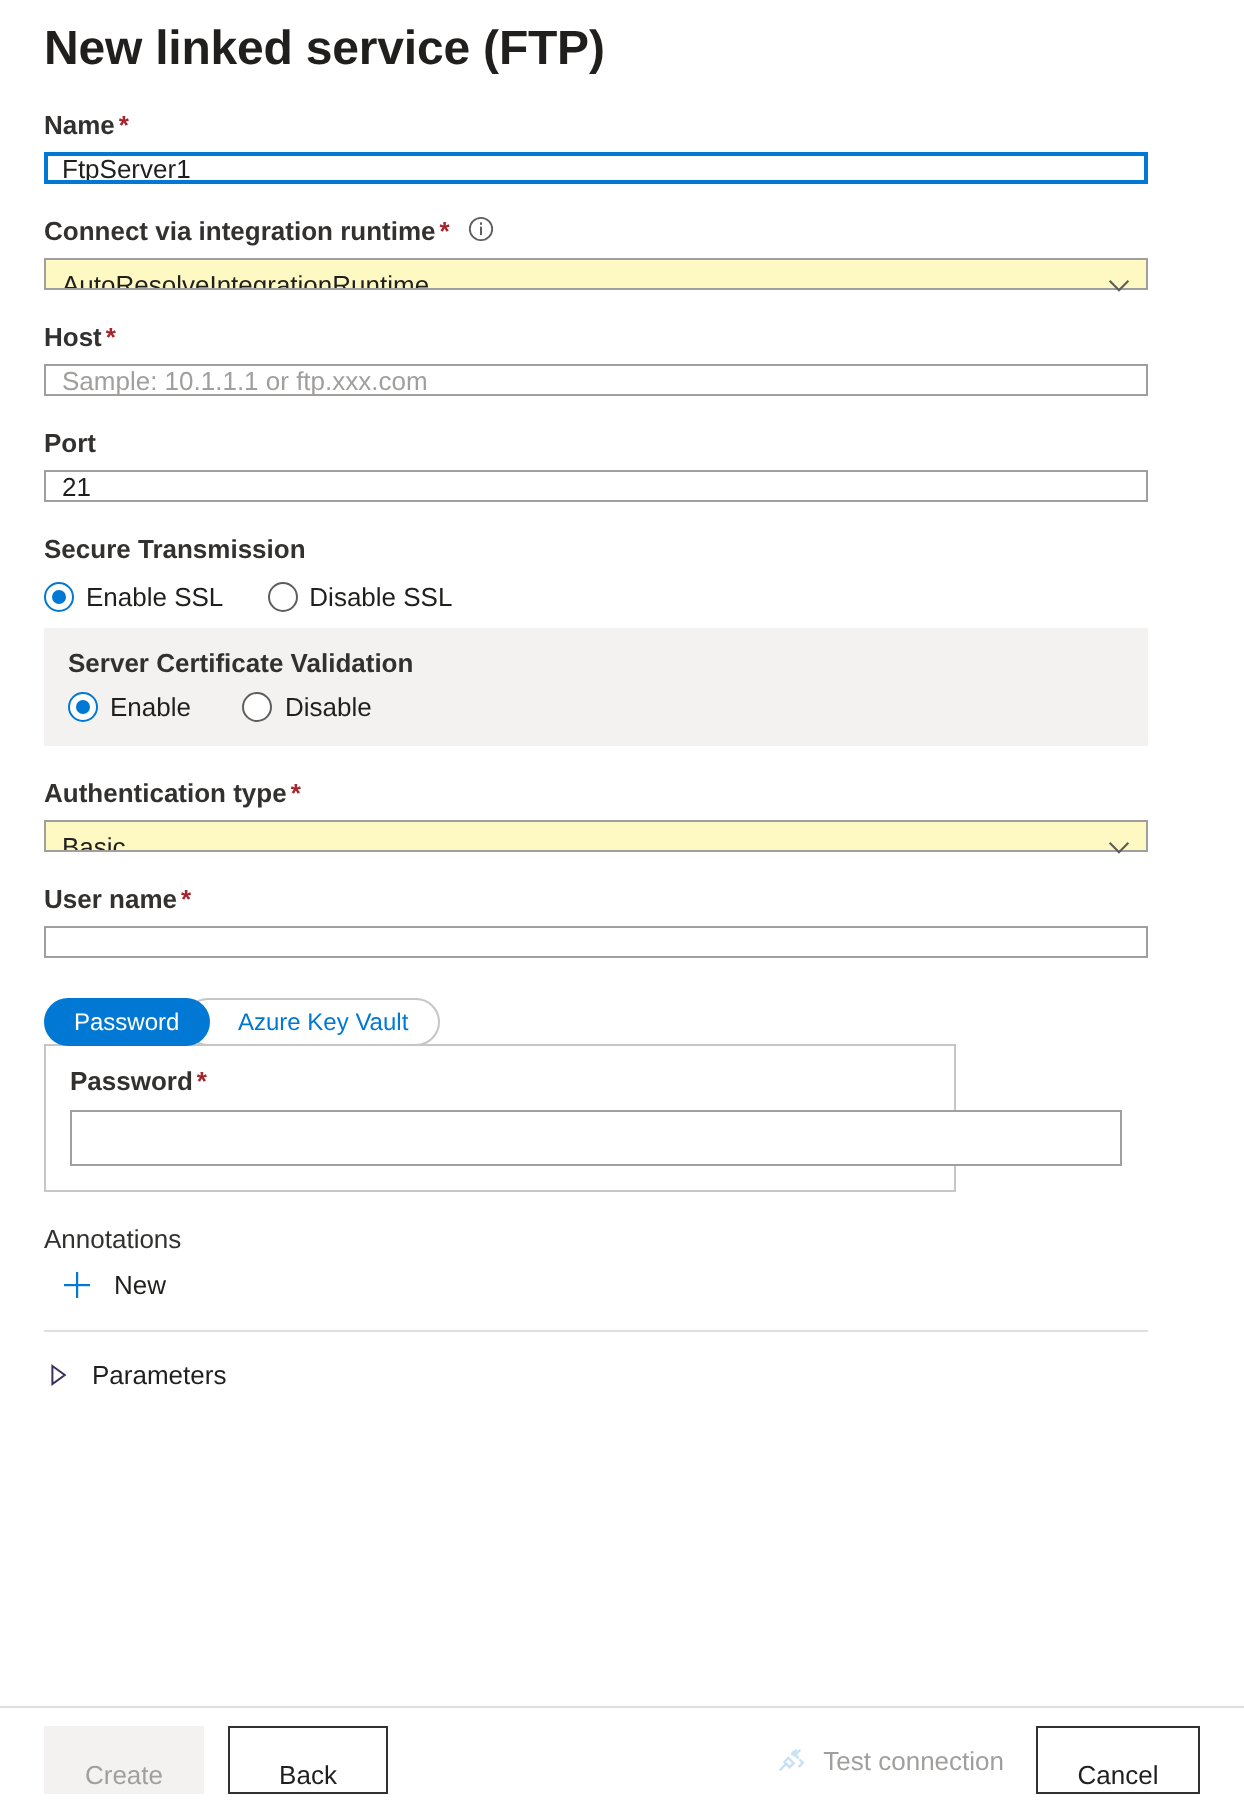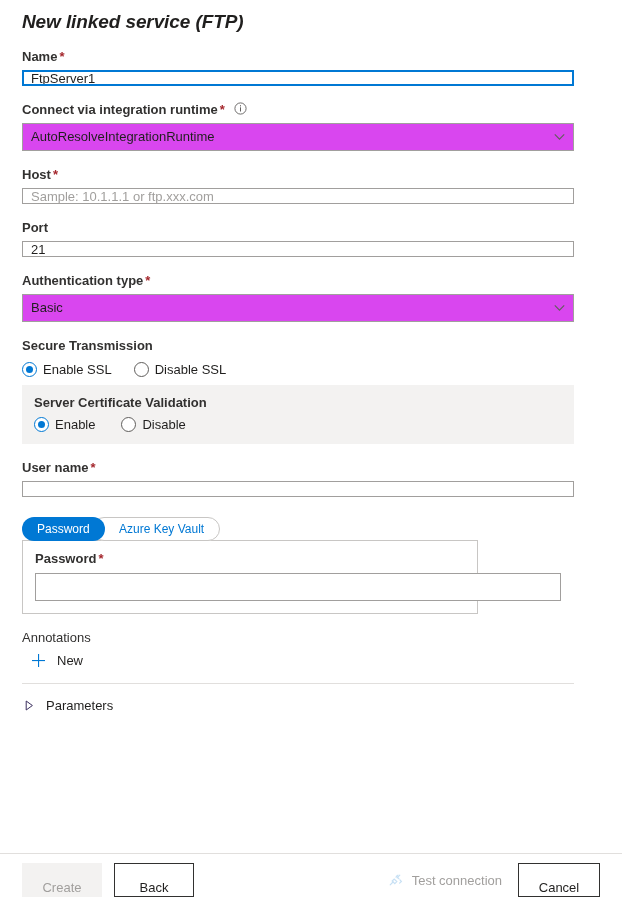--- a/index.html
+++ b/index.html
@@ -17,26 +17,25 @@
 
   .panel {
     position: absolute;
     top: 0; left: 0; right: 0;
     bottom: 61px;
     padding: 0 22px;
     overflow: hidden;
   }
 
   .page-title {
-    font-size: 19px;
+    font-size: 24px;
     font-weight: 600;
     color: #201f1e;
     margin: 11px 0 0 0;
     letter-spacing: -0.1px;
-    font-style: italic;
   }
 
   .field { margin-top: 16px; }
   .field-label {
     display: block;
     font-size: 13px;
     font-weight: 600;
     color: #323130;
     margin-bottom: 5px;
     line-height: 16px;
@@ -79,23 +78,23 @@
     font-size: 13px;
     color: #201f1e;
     padding: 5px 8px;
     outline: none;
     resize: vertical;
   }
 
   .select-wrap { position: relative; width: 552px; }
   .select-box {
     width: 552px;
-    height: 28px;
+    height: 16px;
     border: 1px solid #a19f9d;
-    background: #d946ef;
+    background: #fef9c3;
     font-size: 13px;
     color: #201f1e;
     padding: 0 30px 4px 8px;
     line-height: 26px;
     white-space: nowrap;
     overflow: hidden;
   }
   .chev-down {
     position: absolute;
     right: 9px; top: 10px;
@@ -344,35 +343,20 @@
     <span class="field-label">
       <span>Host</span><span class="req">*</span>
     </span>
     <input class="txt" type="text" placeholder="Sample: 10.1.1.1 or ftp.xxx.com" style="">
   </div>
 
   
   <div class="field">
     <span class="field-label">Port</span>
     <input class="txt" type="text" value="21" style="">
-  </div>
-
-  
-  <div class="field">
-    <span class="field-label">
-      <span>Authentication type</span><span class="req">*</span>
-    </span>
-    <div class="select-wrap">
-      <div class="select-box">Basic</div>
-      <span class="chev-down">
-        <svg width="11" height="8" viewBox="0 0 11 8">
-          <path d="M0.8 1.4 L5.5 6.1 L10.2 1.4" fill="none" stroke="#605e5c" stroke-width="1.1"></path>
-        </svg>
-      </span>
-    </div>
   </div>
 
   
   <div class="field">
     <span class="field-label">Secure Transmission</span>
     <div class="radio-row">
       <div class="radio-opt on">
         <span class="radio-mark"></span>
         <span class="radio-label">Enable SSL</span>
       </div>
@@ -387,20 +371,35 @@
       <div class="radio-row">
         <div class="radio-opt on">
           <span class="radio-mark"></span>
           <span class="radio-label">Enable</span>
         </div>
         <div class="radio-opt">
           <span class="radio-mark"></span>
           <span class="radio-label">Disable</span>
         </div>
       </div>
+    </div>
+  </div>
+
+  
+  <div class="field">
+    <span class="field-label">
+      <span>Authentication type</span><span class="req">*</span>
+    </span>
+    <div class="select-wrap">
+      <div class="select-box">Basic</div>
+      <span class="chev-down">
+        <svg width="11" height="8" viewBox="0 0 11 8">
+          <path d="M0.8 1.4 L5.5 6.1 L10.2 1.4" fill="none" stroke="#605e5c" stroke-width="1.1"></path>
+        </svg>
+      </span>
     </div>
   </div>
 
   
   <div class="field">
     <span class="field-label">
       <span>User name</span><span class="req">*</span>
     </span>
     <input class="txt" type="text" style="">
   </div>

